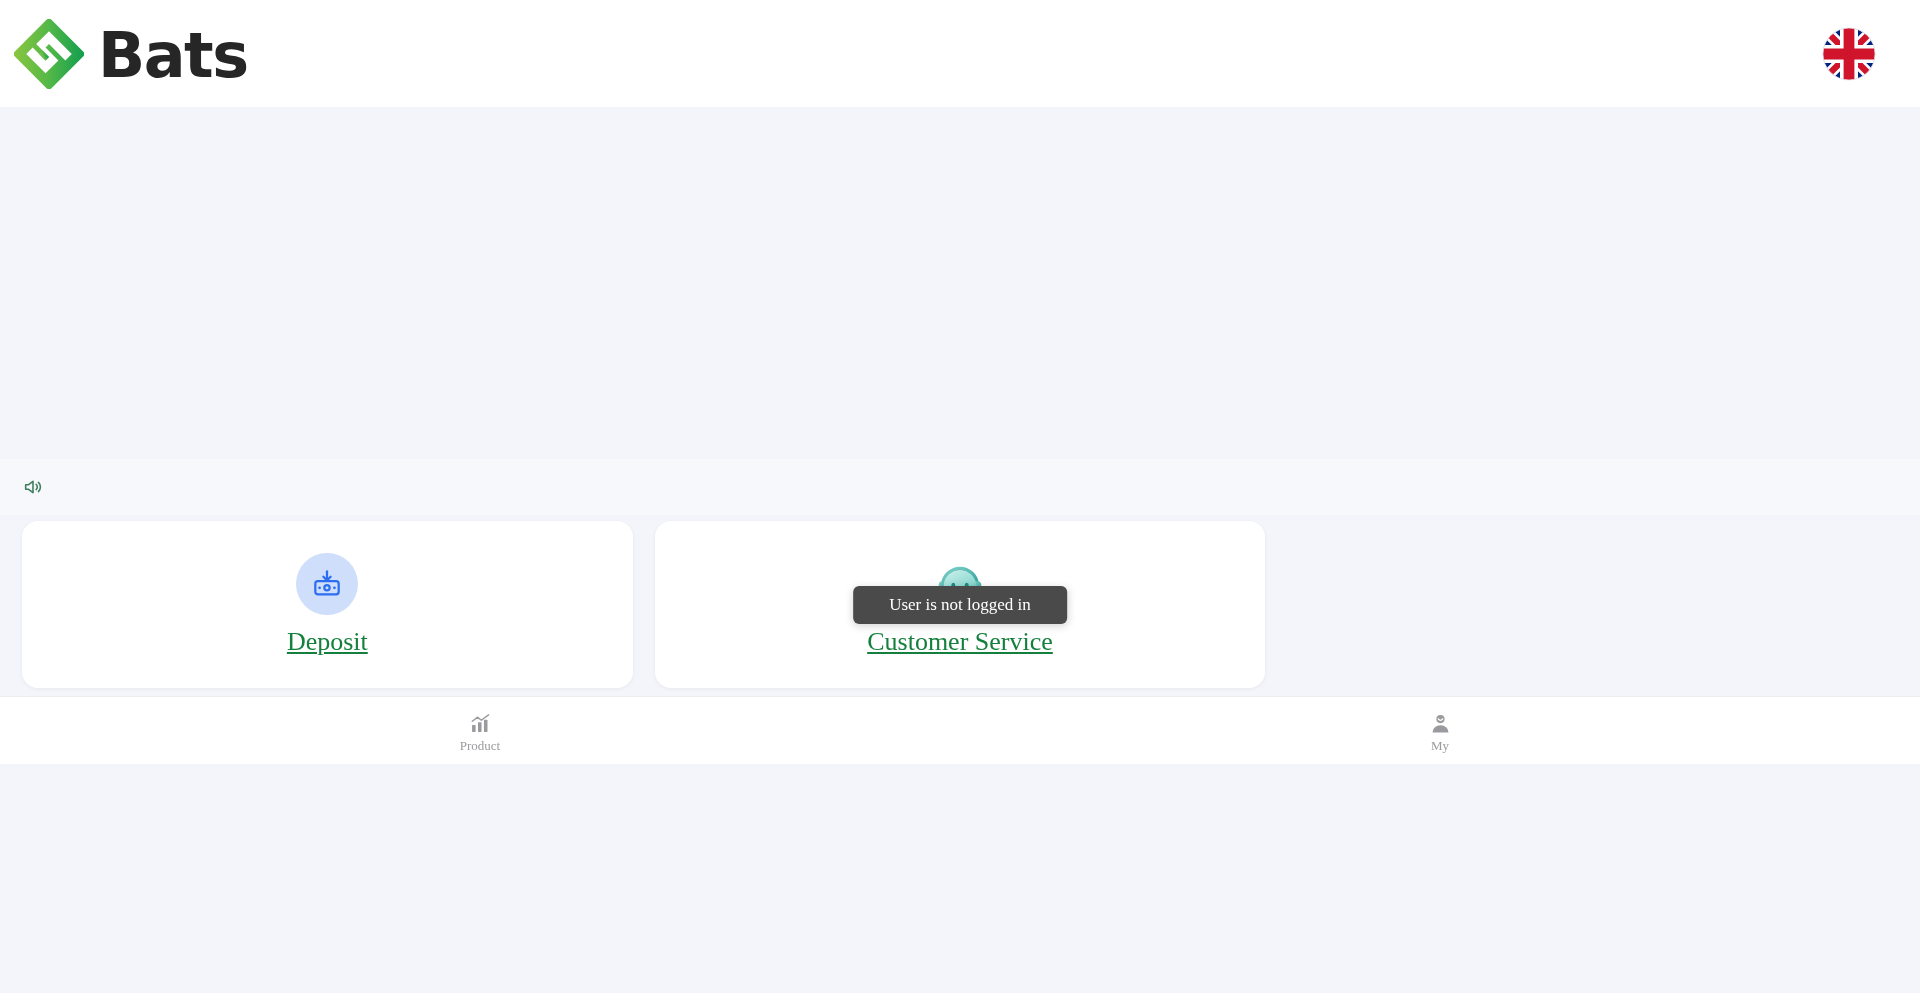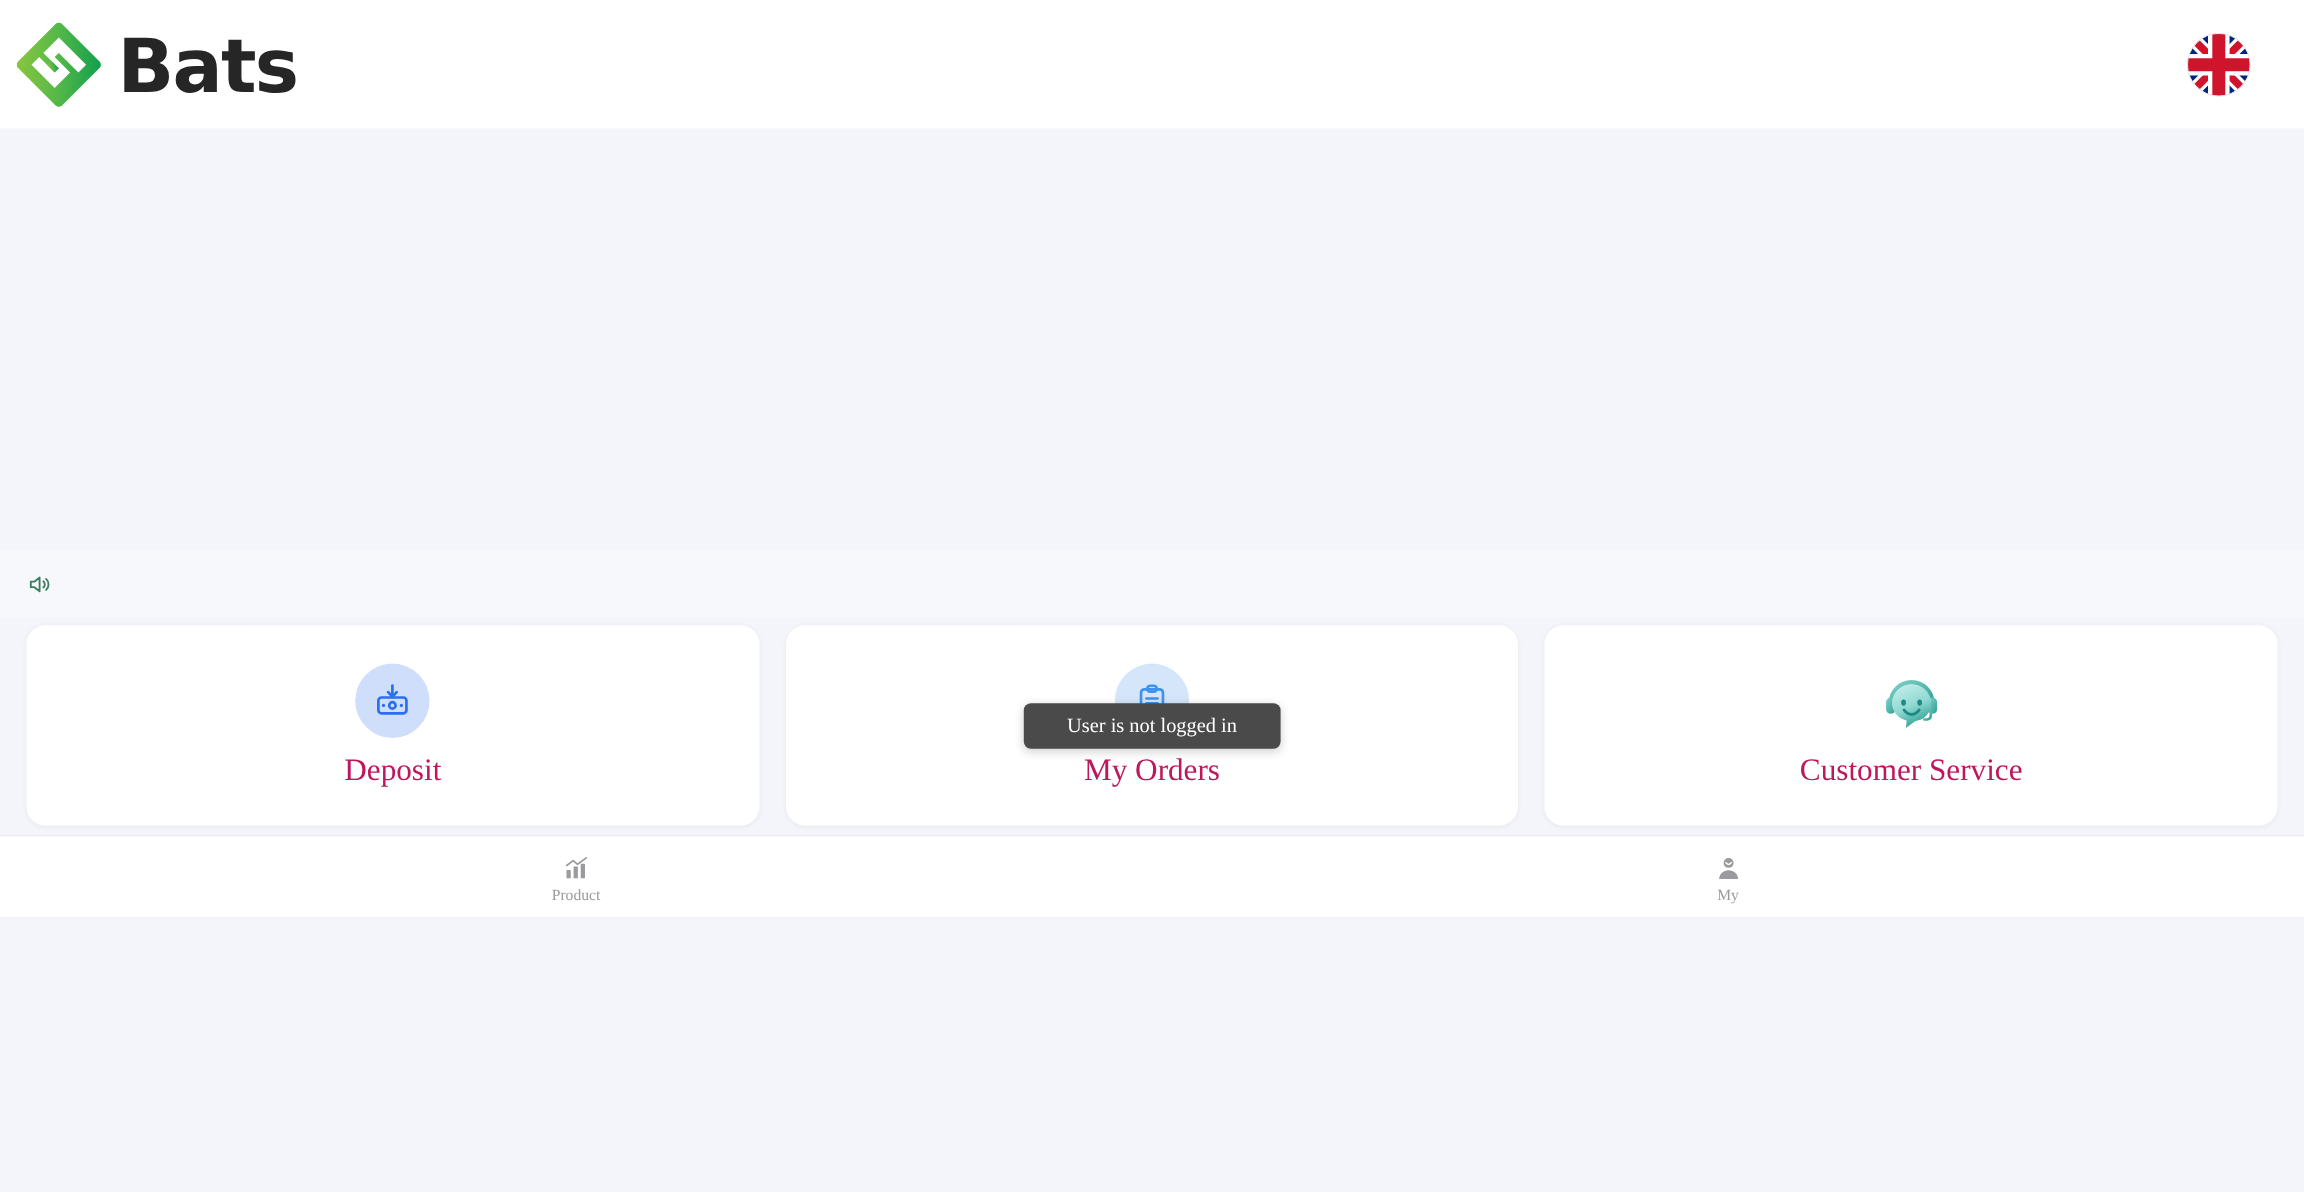--- a/index.html
+++ b/index.html
@@ -154,22 +154,23 @@
   .entry-icon-wrap.blue    { background: #cfdefb; }
   .entry-icon-wrap.teal    { background: #d6efec; }
   .entry-icon-wrap.lightbl { background: #d2edf8; }
   .entry-icon-wrap.none    { background: transparent; }
 
   .entry-icon-wrap svg { display: block; }
 
   .entry-label {
     font-family: "Liberation Serif", serif;
     font-size: 26px;
-    color: #be185d;
+    color: #15803d;
     line-height: 1.15;
+    text-decoration: underline;
   }
 
   
   .toast {
     position: absolute;
     left: 50%;
     transform: translateX(-50%);
     top: 479px;
     background: #4a4a4a;
     color: #ffffff;
@@ -287,30 +288,20 @@
             <path d="M12.6 9.2 16 12.6l3.4-3.4"></path>
             <rect x="5" y="13.4" width="22" height="12.4" rx="2.4"></rect>
             <circle cx="16" cy="19.6" r="2.5"></circle>
             <path d="M9 19.6h.02M23 19.6h.02" stroke-width="2.6"></path>
           </svg>
         </span>
         <span class="entry-label">Deposit</span>
       </div>
 
 
-      <div class="entry-card">
-        <span class="entry-icon-wrap blue" style="background:#d5e6fb">
-          <svg viewBox="0 0 32 32" width="34" height="34" fill="none" stroke="#3d93f0" stroke-width="2.1" stroke-linecap="round" stroke-linejoin="round" aria-hidden="true">
-            <rect x="7.4" y="7" width="17.2" height="20" rx="2.6"></rect>
-            <rect x="12.2" y="4.2" width="7.6" height="4.6" rx="2.3"></rect>
-            <path d="M11.6 14.2h8.8M11.6 18h8.8M11.6 21.8h5.8"></path>
-          </svg>
-        </span>
-        <span class="entry-label">My Orders</span>
-      </div>
 
 
       <div class="entry-card">
         <span class="entry-icon-wrap none">
           <svg viewBox="0 0 64 64" width="58" height="58" aria-hidden="true">
             <defs>
               <linearGradient id="csFace" x1="0" y1="0" x2="0.4" y2="1">
                 <stop offset="0%" stop-color="#cdf0ec"></stop>
                 <stop offset="60%" stop-color="#8fd9d2"></stop>
                 <stop offset="100%" stop-color="#3aa79c"></stop>

